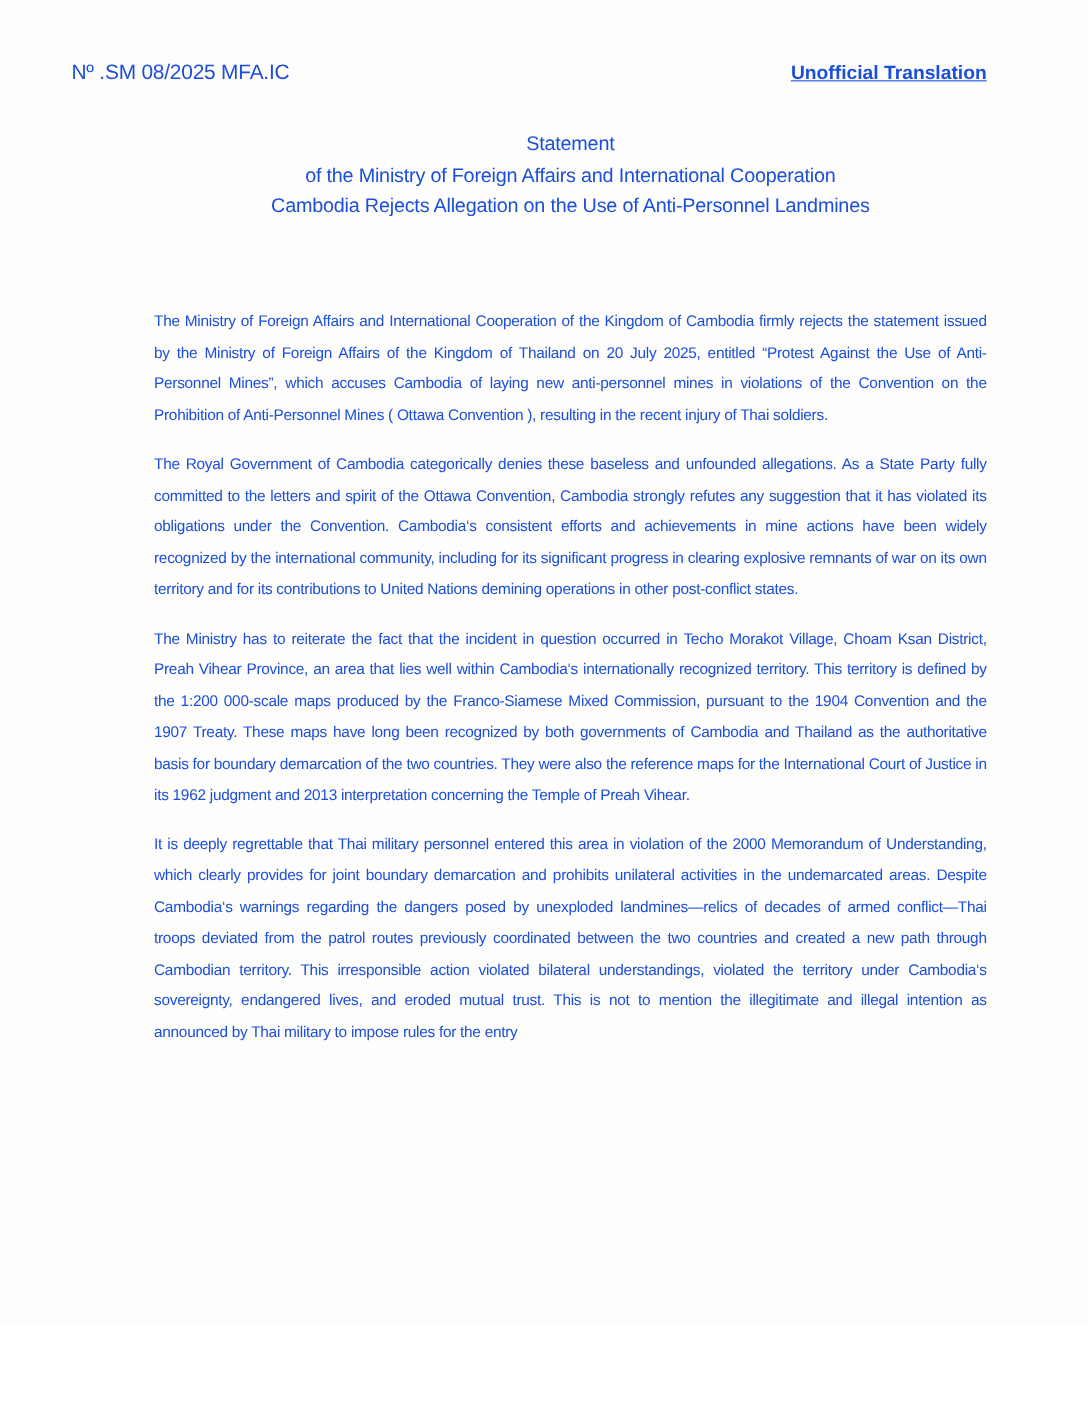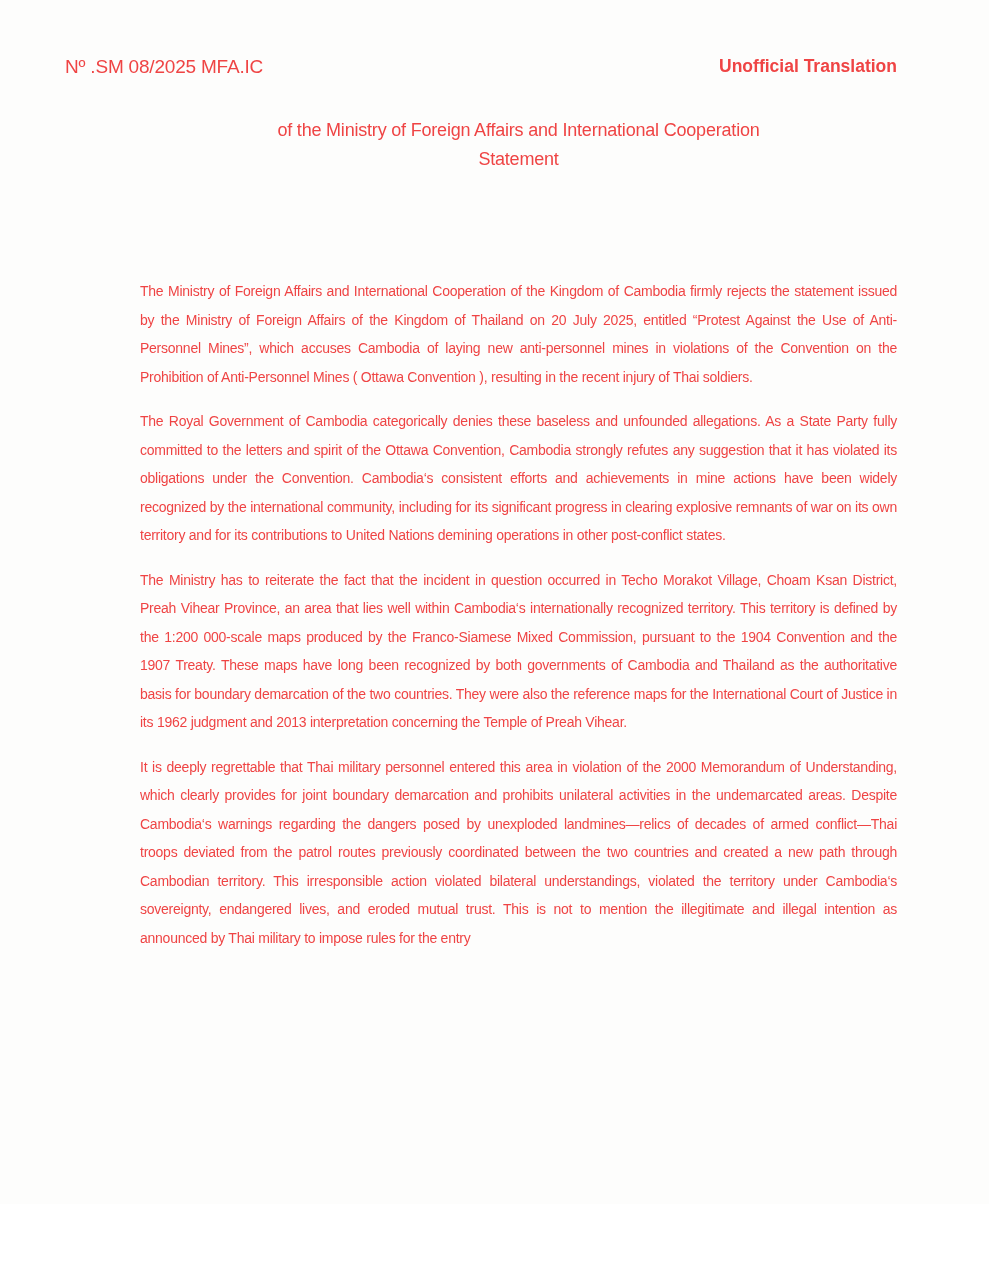--- a/index.html
+++ b/index.html
@@ -6,40 +6,41 @@
     margin: 0;
     padding: 0;
     background: #ffffff;
   }
   .page {
     position: relative;
     width: 989px;
     height: 1204px;
     background: #fdfdfc;
     font-family: "Liberation Sans", "DejaVu Sans", sans-serif;
-    color: #ef4444;
+    color: #1d4ed8;
     overflow: hidden;
   }
   .header-row {
     position: absolute;
     top: 56px;
     left: 65px;
     right: 92px;
     display: flex;
     justify-content: space-between;
     align-items: flex-start;
   }
   .doc-number {
     font-size: 19px;
     letter-spacing: -0.2px;
     white-space: nowrap;
   }
   .translation-label {
     font-size: 17.5px;
     font-weight: bold;
+    text-decoration: underline;
     white-space: nowrap;
   }
   .title-block {
     position: absolute;
     top: 116px;
     left: 140px;
     width: 757px;
     text-align: center;
     font-size: 18px;
     line-height: 28.5px;
@@ -75,22 +76,23 @@
 <body>
 
 <div class="page">
 
   <div class="header-row">
     <div class="doc-number">Nº .SM 08/2025 MFA.IC</div>
     <div class="translation-label">Unofficial Translation</div>
   </div>
 
   <div class="title-block">
+    <div>Statement</div>
     <div>of the Ministry of Foreign Affairs and International Cooperation</div>
-    <div>Statement</div>
+    <div>Cambodia Rejects Allegation on the Use of Anti-Personnel Landmines</div>
   </div>
 
   <div class="body-block">
     <p>The Ministry of Foreign Affairs and International Cooperation of the Kingdom of Cambodia firmly rejects the statement issued by the Ministry of Foreign Affairs of the Kingdom of Thailand on 20 July 2025, entitled “Protest Against the Use of Anti-Personnel Mines”, which accuses Cambodia of laying new anti-personnel mines in violations of the Convention on the Prohibition of Anti-Personnel Mines ( Ottawa Convention ), resulting in the recent injury of Thai soldiers.</p>
     <p>The Royal Government of Cambodia categorically denies these baseless and unfounded allegations. As a State Party fully committed to the letters and spirit of the Ottawa Convention, Cambodia strongly refutes any suggestion that it has violated its obligations under the Convention. Cambodia‘s consistent efforts and achievements in mine actions have been widely recognized by the international community, including for its significant progress in clearing explosive remnants of war on its own territory and for its contributions to United Nations demining operations in other post-conflict states.</p>
     <p>The Ministry has to reiterate the fact that the incident in question occurred in Techo Morakot Village, Choam Ksan District, Preah Vihear Province, an area that lies well within Cambodia‘s internationally recognized territory. This territory is defined by the 1:200 000-scale maps produced by the Franco-Siamese Mixed Commission, pursuant to the 1904 Convention and the 1907 Treaty. These maps have long been recognized by both governments of Cambodia and Thailand as the authoritative basis for boundary demarcation of the two countries.  They were also the reference maps for the International Court of Justice in its 1962 judgment and 2013 interpretation concerning the Temple of Preah Vihear.</p>
     <p>It is deeply regrettable that Thai military personnel entered this area in violation of the 2000 Memorandum of Understanding, which clearly provides for joint boundary demarcation and prohibits unilateral activities in the undemarcated areas. Despite Cambodia‘s warnings regarding the dangers posed by unexploded landmines—relics of decades of armed conflict—Thai troops deviated from the patrol routes previously coordinated between the two countries and created a new path through Cambodian territory. This irresponsible action violated bilateral understandings, violated the territory under Cambodia‘s sovereignty, endangered lives, and eroded mutual trust. This is not to mention the illegitimate and illegal intention as announced by Thai military to impose rules for the entry</p>
   </div>
 
   <div class="footer">

